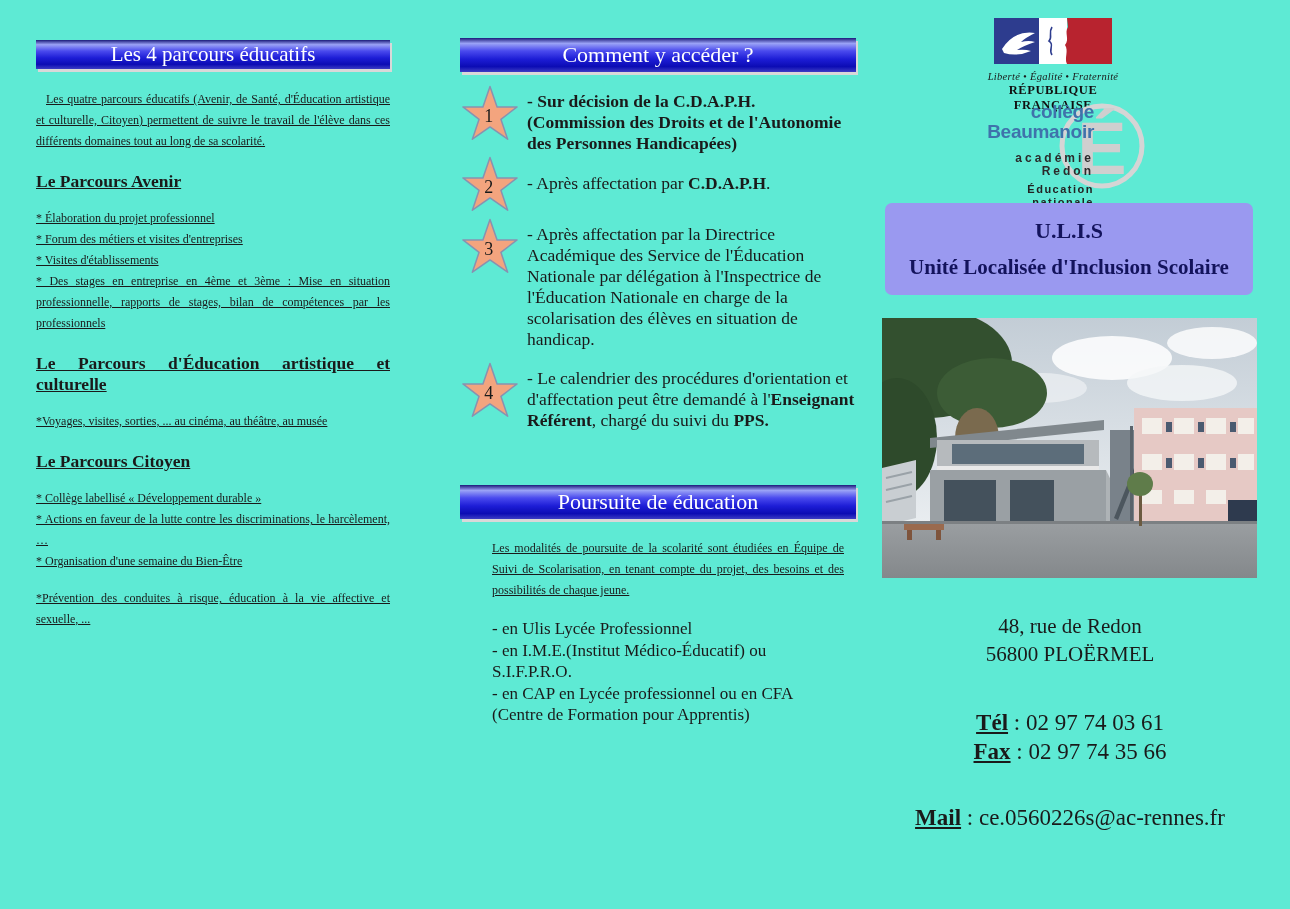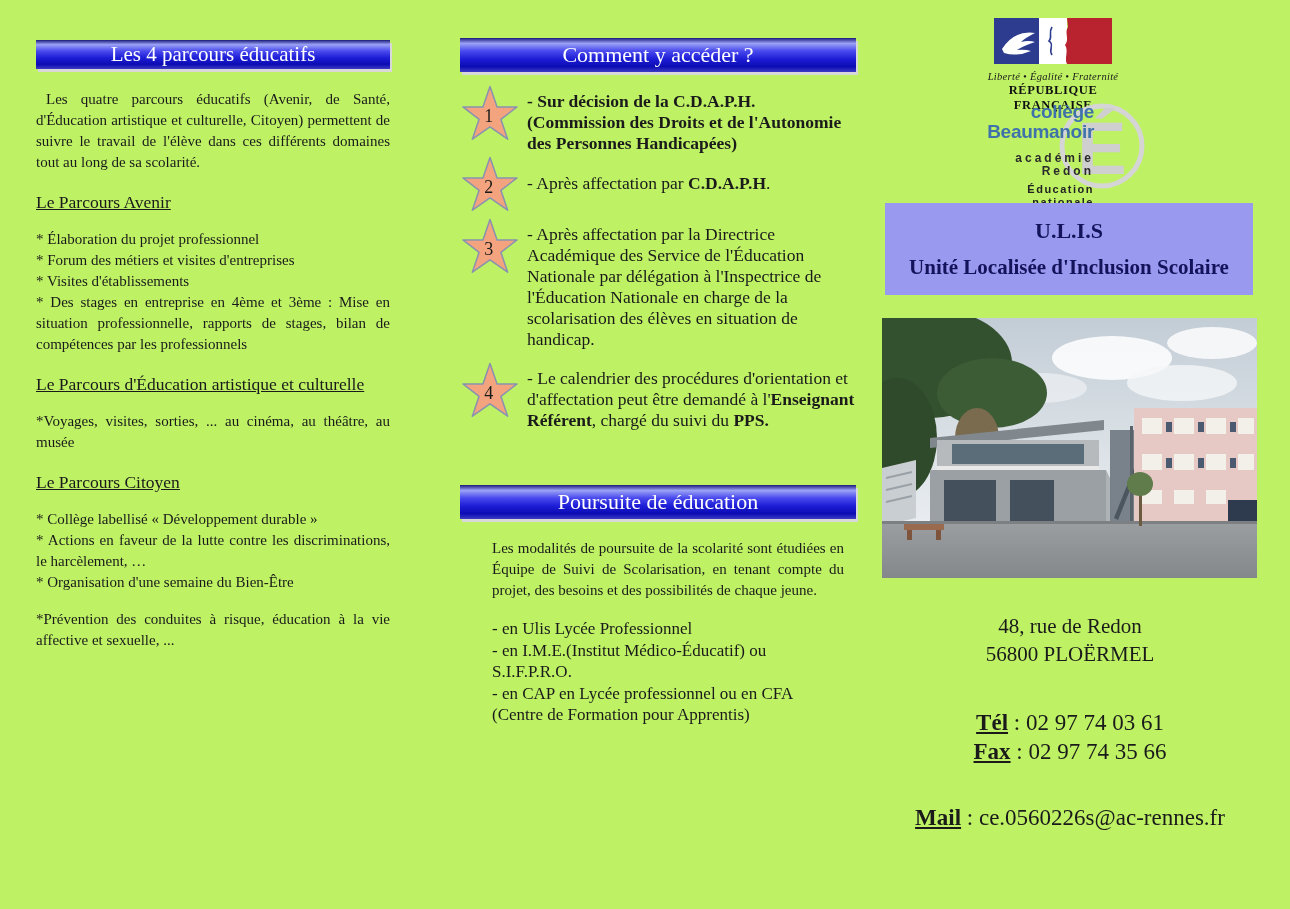--- a/index.html
+++ b/index.html
@@ -1,37 +1,37 @@
 <!DOCTYPE html>
 <html><head>
 <meta charset="utf-8">
 <style>
   * { margin:0; padding:0; box-sizing:border-box; }
   body { background:#ffffff; }
   .page {
-    position:relative; width:1290px; height:909px; background:#bef264;
+    position:relative; width:1290px; height:909px; background:#5eead4;
     font-family:"Liberation Serif", serif; color:#1a1a1a; overflow:hidden;
   }
   .col { position:absolute; }
   .col-left  { left:36px;  top:40px;  width:354px; }
   .col-mid   { left:460px; top:38px;  width:396px; }
   .col-right { left:882px; top:16px;  width:376px; height:880px; text-align:center; }
 
   .bar {
     width:100%; text-align:center; color:#ffffff;
     background:linear-gradient(180deg,#1b1b7a 0%,#9aa2f6 16%,#4a4aee 38%,#1d1dd6 62%,#0c0cb4 84%,#3c3cc4 100%);
     box-shadow:2px 3px 0 #d8d8d8;
   }
   .bar-left { height:29px; line-height:29px; font-size:21px; }
   .bar-mid  { height:34px; line-height:34px; font-size:22px; }
 
   .justify { text-align:justify; }
-  .fs { font-size:15px; line-height:21px; }
+  .fs { font-size:12px; line-height:21px;text-decoration:underline; }
   .intro { margin-top:20px; text-indent:10px; }
-  .lsec-title { margin-top:19px; font-size:17.5px; line-height:21px; font-weight:normal; text-decoration:underline; }
+  .lsec-title { margin-top:19px; font-size:17.5px; line-height:21px; font-weight:bold; text-decoration:underline; }
   .lsec-items { margin-top:16px; }
   .lsec-items p { margin:0; }
 
   .steps { margin-top:14px; }
   .step { display:flex; align-items:flex-start; margin-bottom:3px; }
   .step4 { margin-top:13px; }
   .star { width:60px; height:62px; flex:0 0 60px; margin-right:7px; margin-top:-3px; }
   .step-text { font-size:17.5px; line-height:21px; padding-top:5px; }
   .b { font-weight:bold; }
 
@@ -44,21 +44,21 @@
   .motto { margin-top:3px; font-size:10.5px; font-style:italic; letter-spacing:0.3px; color:#1a1a1a; }
   .republique { margin-top:1px; font-size:12.5px; font-weight:bold; letter-spacing:0.6px; color:#111; }
 
   .college { position:absolute; top:80px; left:60px; width:210px; height:112px; text-align:right; }
   .college-mark { position:absolute; right:0px; top:-6px; width:100px; height:104px; }
   .college-text { position:absolute; right:58px; top:6px; width:150px; font-family:"Liberation Sans", sans-serif; }
   .college-name { color:#3f72ab; font-size:19px; line-height:20px; font-weight:bold; letter-spacing:-0.3px; }
   .academie { margin-top:10px; font-size:12px; line-height:12px; letter-spacing:3px; color:#2b2b2b; font-weight:bold; }
   .ministere { margin-top:6px; font-size:11px; line-height:12px; letter-spacing:1.5px; color:#222; font-weight:bold; }
 
-  .ulis { position:absolute; top:187px; left:3px; width:368px; height:92px; background:#9a99f0; color:#13135c; }
+  .ulis { position:absolute; top:187px; left:3px; width:368px; height:92px; background:#9a99f0; color:#13135c;border-radius:7px; }
   .ulis-acronym { margin-top:15px; font-size:22px; font-weight:bold; }
   .ulis-full { margin-top:11px; font-size:21px; font-weight:bold; }
 
   .photo { position:absolute; top:302px; left:0; width:375px; height:260px; display:block; }
 
   .addr { position:absolute; top:597px; width:100%; font-size:21px; line-height:27.5px; }
   .telfax { position:absolute; top:692px; width:100%; font-size:23px; line-height:29px; }
   .mail { position:absolute; top:789px; width:100%; font-size:23px; }
   .lbl { font-weight:bold; text-decoration:underline; }
 </style>

